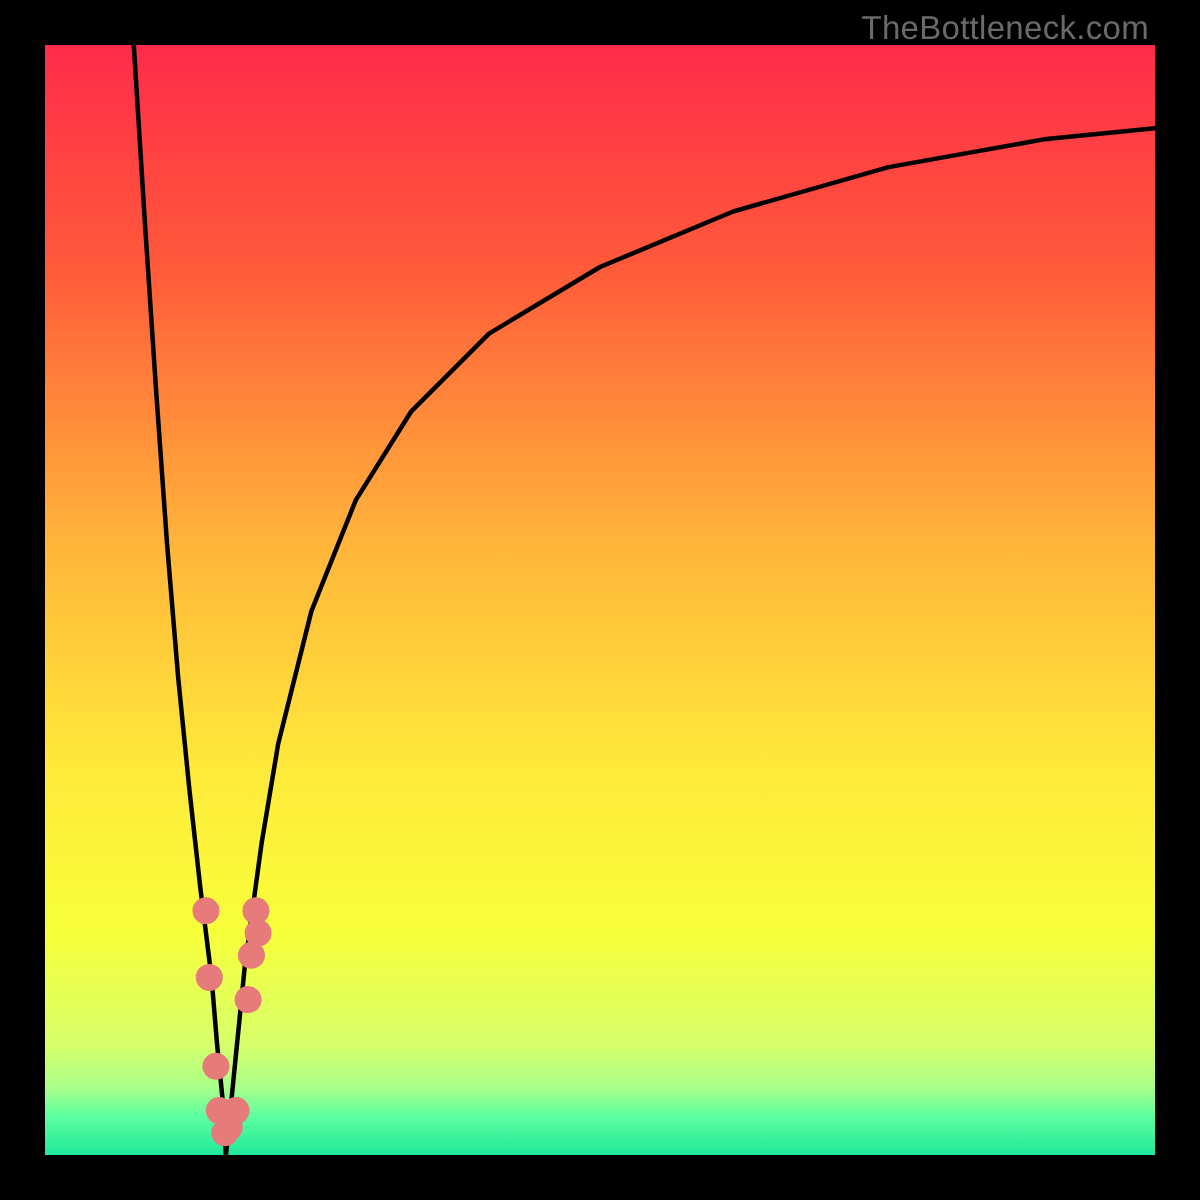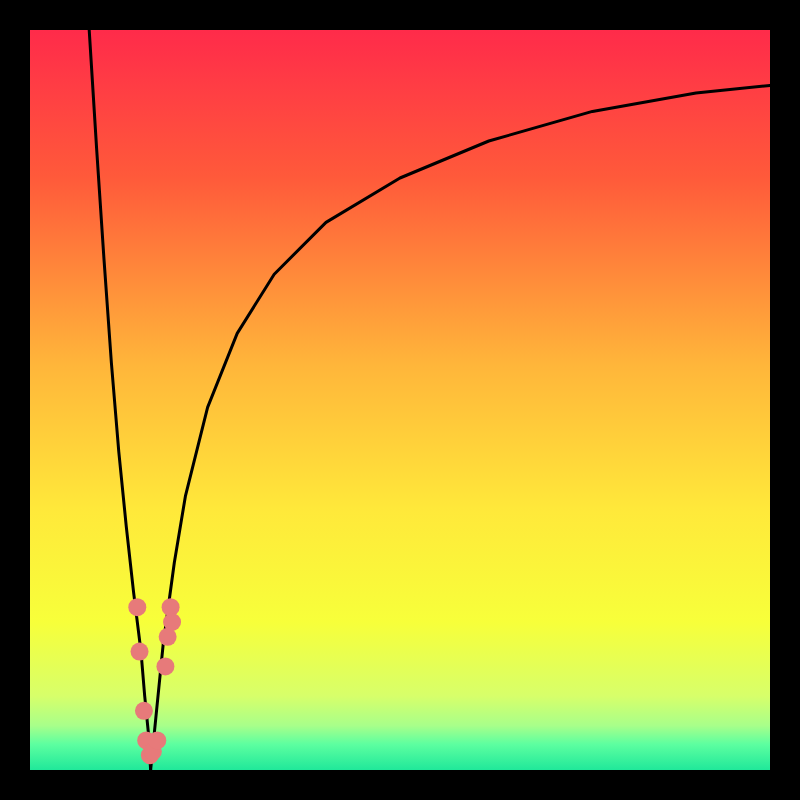--- a/index.html
+++ b/index.html
@@ -41,20 +41,21 @@
   svg.curves {
     position: absolute;
     inset: 0;
   }
 </style>
 </head>
 <body>
 
 <div class="frame">
 
+  <div class="watermark">TheBottleneck.com</div>
 
   <div class="plot-area">
     <svg class="gradient-bg" viewBox="0 0 740 740" preserveAspectRatio="none">
       <defs>
         <linearGradient id="bg-grad" x1="0" y1="0" x2="0" y2="1">
             <stop offset="0%" stop-color="#ff2b4a"></stop>
             <stop offset="20%" stop-color="#ff5a3a"></stop>
             <stop offset="45%" stop-color="#ffb53a"></stop>
             <stop offset="65%" stop-color="#ffe93a"></stop>
             <stop offset="80%" stop-color="#f7ff3a"></stop>

